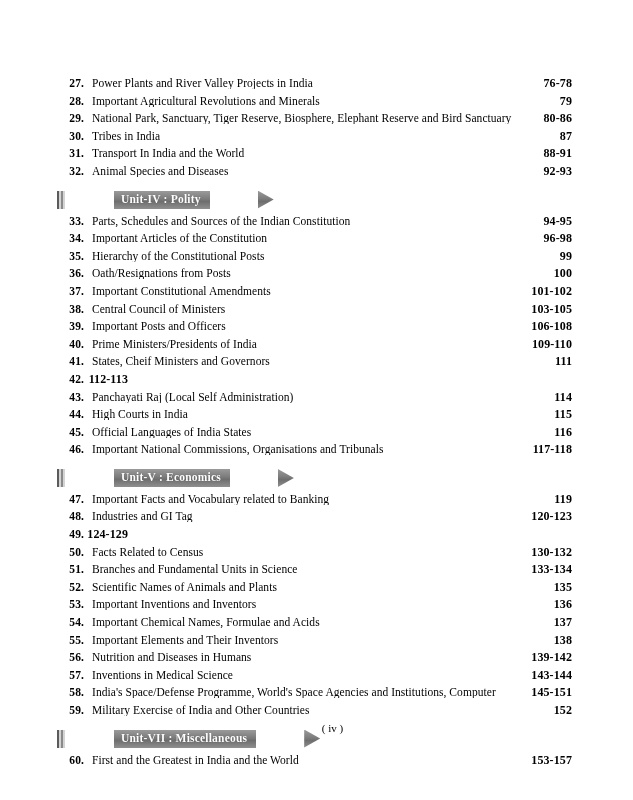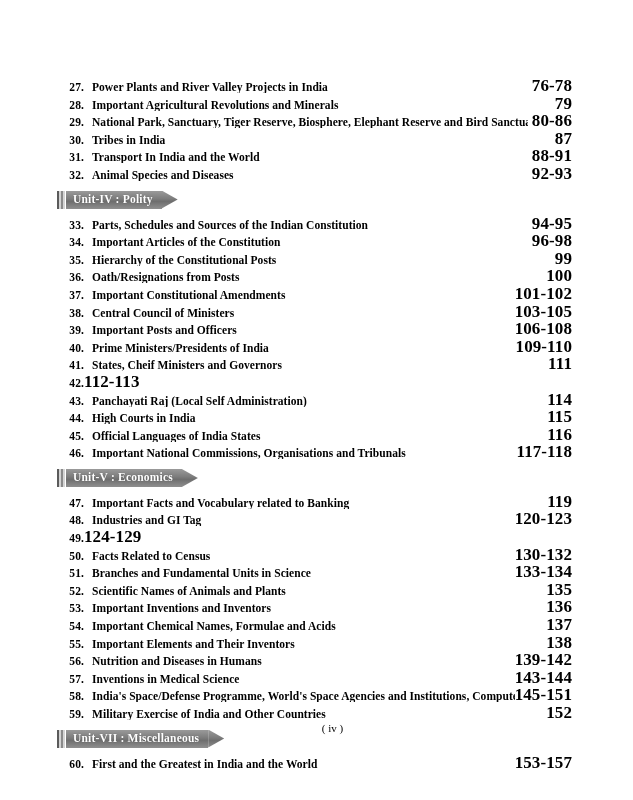--- a/index.html
+++ b/index.html
@@ -29,20 +29,21 @@
     width: 515px;
   }
 
   
   .unit-banner {
     position: relative;
     height: 18px;
     margin: 9px 0 5px 0;
     display: inline-flex;
     align-items: flex-end;
+    gap: 48px;
   }
   .unit-bars {
     display: flex;
     width: 9px;
     height: 18px;
     flex: 0 0 auto;
   }
   .unit-bars i {
     display: block;
     height: 100%;
@@ -88,29 +89,29 @@
     flex: 0 0 27px;
     text-align: right;
     font-size: 11.5px;
     font-weight: bold;
     letter-spacing: 0.1px;
   }
   .toc-title {
     flex: 1 1 auto;
     padding-left: 8px;
     font-size: 11.5px;
-    font-weight: bold;
+    font-weight: normal;
     letter-spacing: 0.05px;
     white-space: nowrap;
     overflow: hidden;
   }
   .toc-pages {
     flex: 0 0 auto;
     text-align: right;
-    font-size: 17px;
+    font-size: 12px;
     font-weight: bold;
     letter-spacing: 0.1px;
     white-space: nowrap;
     min-width: 44px;
   }
 
   
   #page-footer {
     position: absolute;
     left: 16px;

